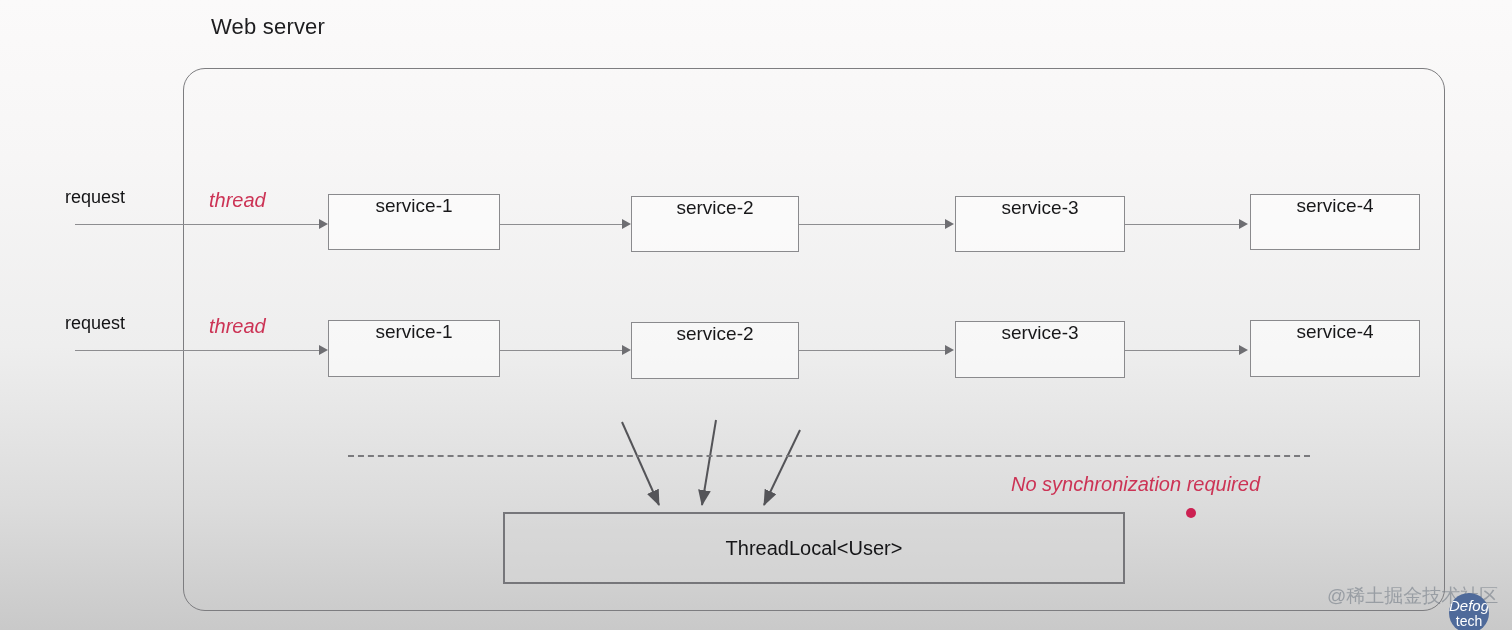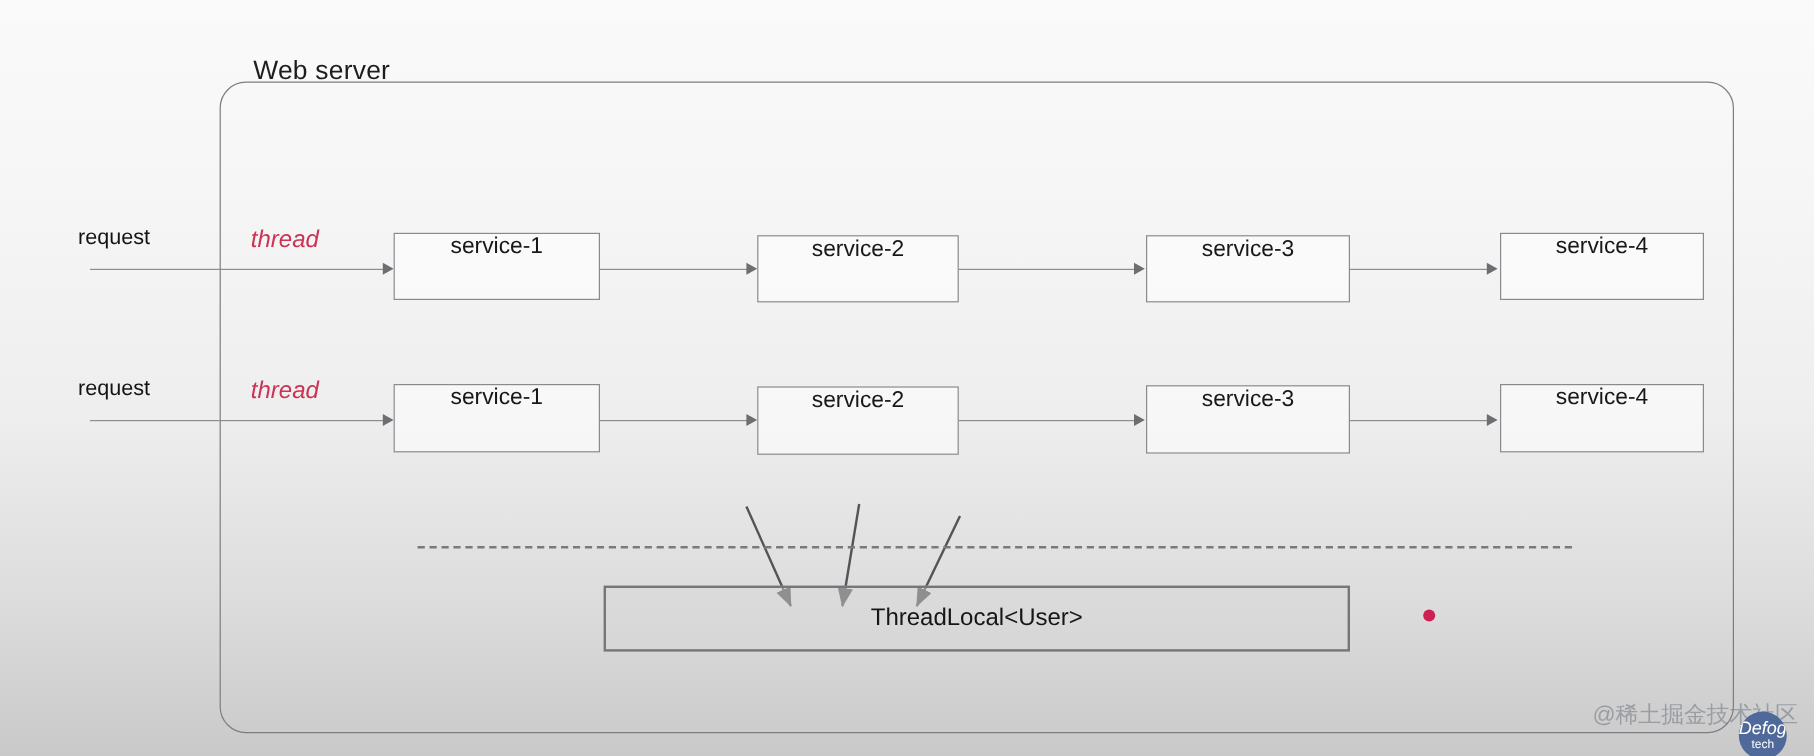--- a/index.html
+++ b/index.html
@@ -27,21 +27,20 @@
     box-sizing: border-box;
     background: transparent;
   }
   #web-server-title {
     position: absolute;
     left: 211px;
     top: 14px;
     font-size: 22px;
     color: #1d1d1f;
     letter-spacing: 0.2px;
-    margin-top: 32px;
   }
   
   .svc-box {
     position: absolute;
     box-sizing: border-box;
     border: 1.4px solid #8a8a8d;
     background: rgba(255,255,255,0.55);
     display: flex;
     align-items: flex-start;
     justify-content: center;
@@ -97,23 +96,23 @@
     top: 508px;
     width: 10px;
     height: 10px;
     border-radius: 50%;
     background: #cc2152;
   }
   
   #threadlocal-box {
     position: absolute;
     left: 503px;
-    top: 488px;
+    top: 512px;
     width: 622px;
-    height: 55px;
+    height: 72px;
     box-sizing: border-box;
     border: 2px solid #76767a;
     background: rgba(216,216,216,0.45);
     display: flex;
     align-items: center;
     justify-content: center;
     font-size: 20px;
     color: #161618;
   }
   #diag-arrows {
@@ -142,21 +141,21 @@
     background: #4f6a9a;
     display: flex;
     flex-direction: column;
     align-items: center;
     justify-content: center;
     color: #ffffff;
     line-height: 1.05;
     overflow: hidden;
   }
   #defog-badge .d1 { font-size: 15px; font-style: italic; }
-  #defog-badge .d2 { font-size: 10px; }
+  #defog-badge .d2 { font-size: 14px; }
 </style>
 </head>
 <body>
 
 <div id="stage">
 
   <div id="web-server-title">Web server</div>
 
   <div id="web-server-box"></div>
 
@@ -228,20 +227,21 @@
         <path d="M0,0 L8,3.2 L0,6.4 z" fill="#545458"></path>
       </marker>
     </defs>
     <line x1="622" y1="422" x2="659" y2="505" stroke="#545458" stroke-width="2" marker-end="url(#ah)"></line>
     <line x1="716" y1="420" x2="702" y2="505" stroke="#545458" stroke-width="2" marker-end="url(#ah)"></line>
     <line x1="800" y1="430" x2="764" y2="505" stroke="#545458" stroke-width="2" marker-end="url(#ah)"></line>
   </svg>
 
   <div id="dashed-line"></div>
 
+  <div class="red-note" style="left:1011px; top:473px;">No synchronization required</div>
   <div id="red-dot"></div>
 
   <div id="threadlocal-box">
     <span>ThreadLocal&lt;User&gt;</span>
   </div>
 
   <div id="watermark">@稀土掘金技术社区</div>
   <div id="defog-badge">
     <span class="d1">Defog</span>
     <span class="d2">tech</span>

